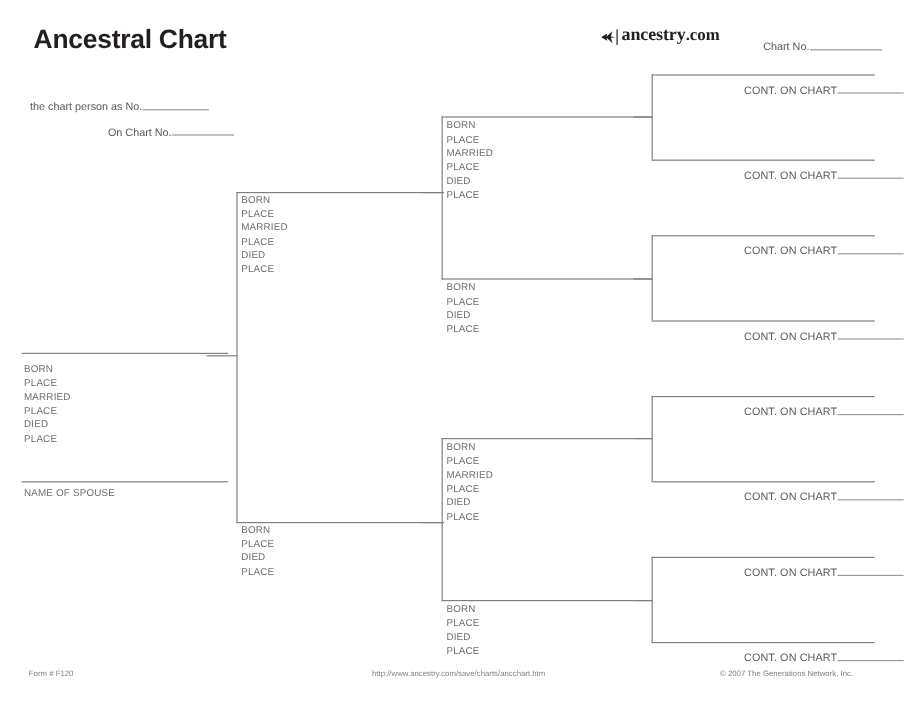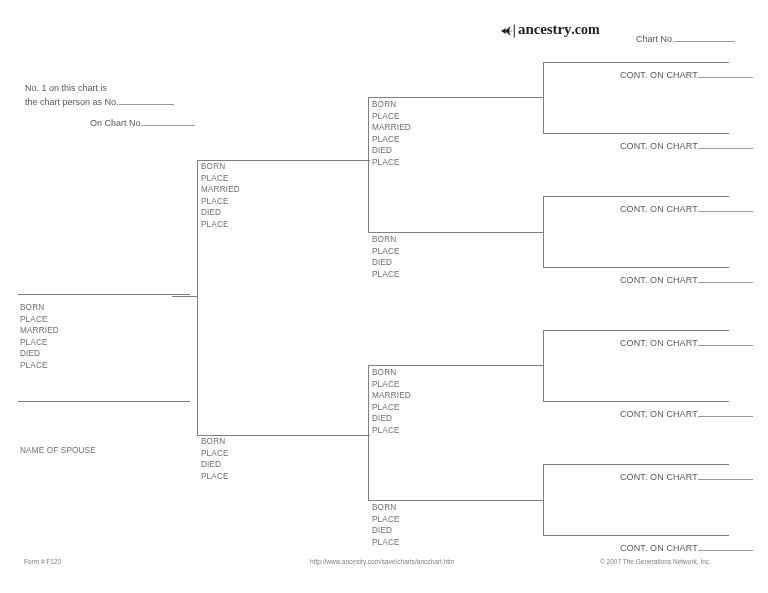--- a/index.html
+++ b/index.html
@@ -117,21 +117,20 @@
     white-space: nowrap;
   }
   .fields div { height: 11.6px; }
 
   .spouse-label {
     position: absolute;
     font-size: 8.2px;
     color: #6d6e71;
     letter-spacing: 0.15px;
     white-space: nowrap;
-    margin-top: 40px;
   }
 
   
   .cont {
     position: absolute;
     font-size: 9px;
     color: #58585b;
     white-space: nowrap;
     letter-spacing: 0.1px;
   }
@@ -157,23 +156,23 @@
     top: 558px;
     font-size: 6.5px;
     color: #808083;
   }
 </style>
 </head>
 <body>
 
 <div id="page">
 
+  <div class="page-title">Ancestral Chart</div>
 
   <div class="info-block">
-    <div class="info-line-1">No. 1 on this chart is</div>
     <div class="info-line-2">
       <span>the chart person as No.</span><span class="blank w55"></span>
     </div>
     <div class="info-line-3">
       <span>On Chart No.</span><span class="blank w52"></span>
     </div>
   </div>
 
   <div class="logo">
     <span class="logo-mark">

